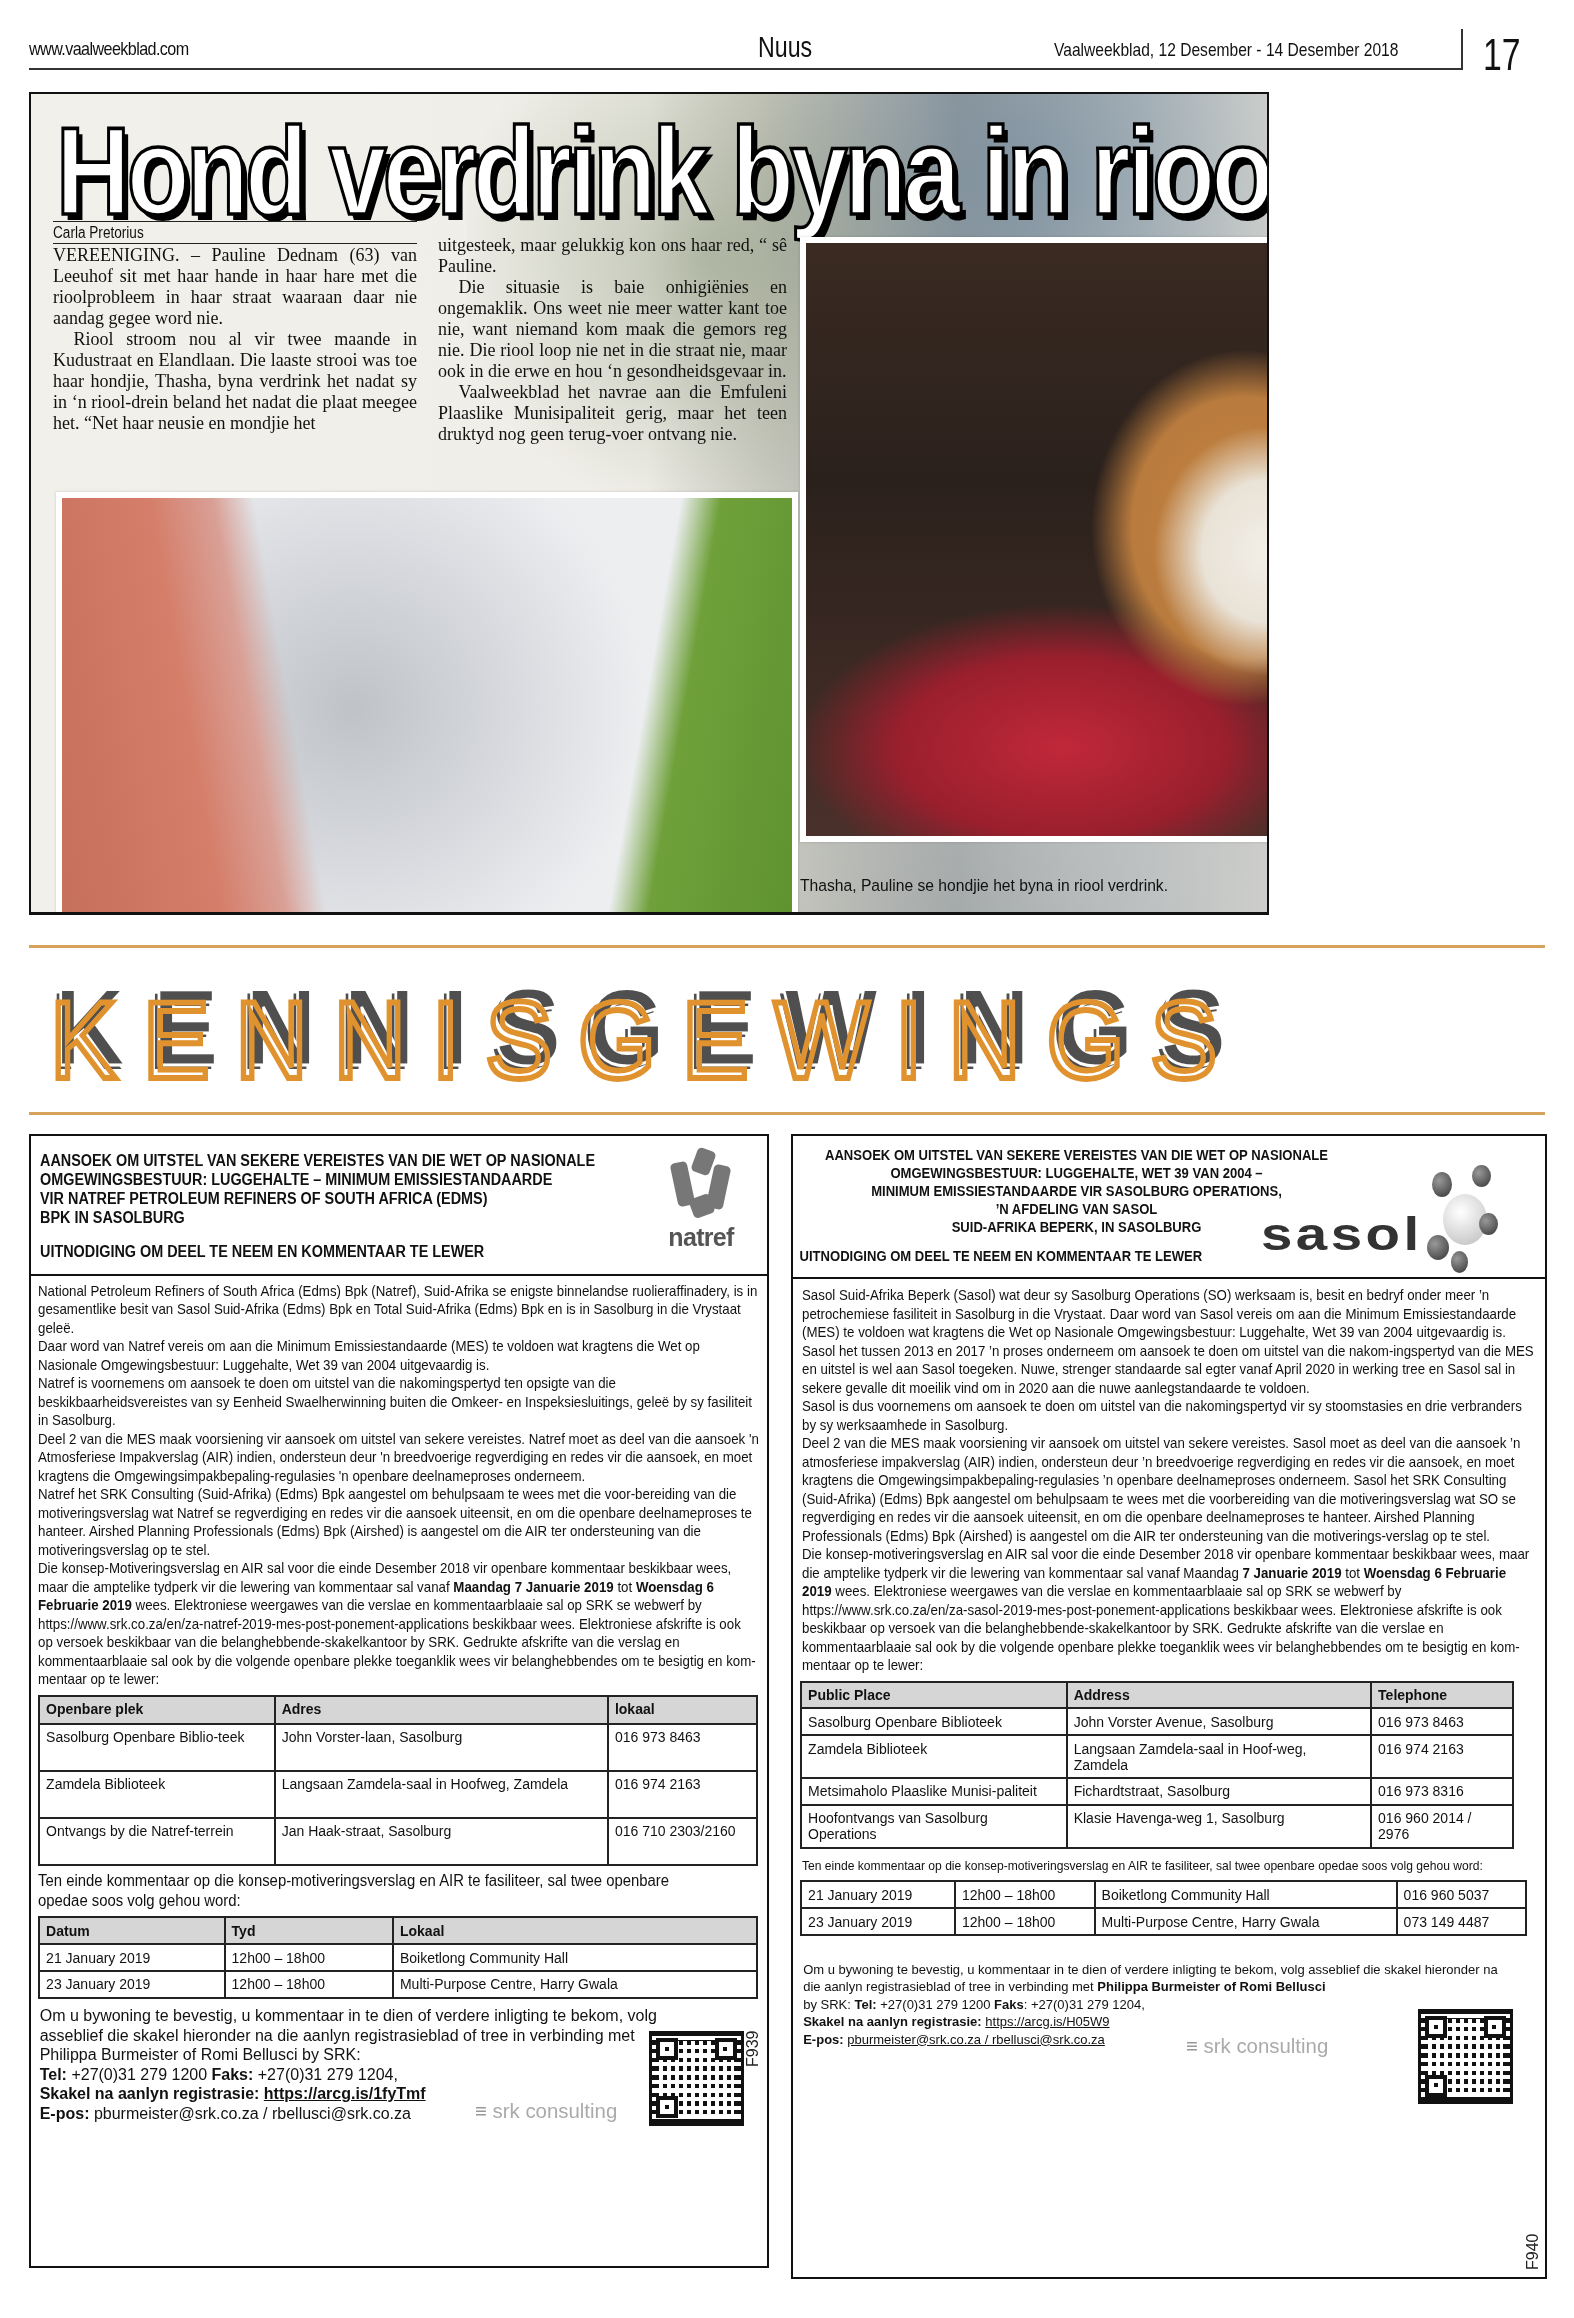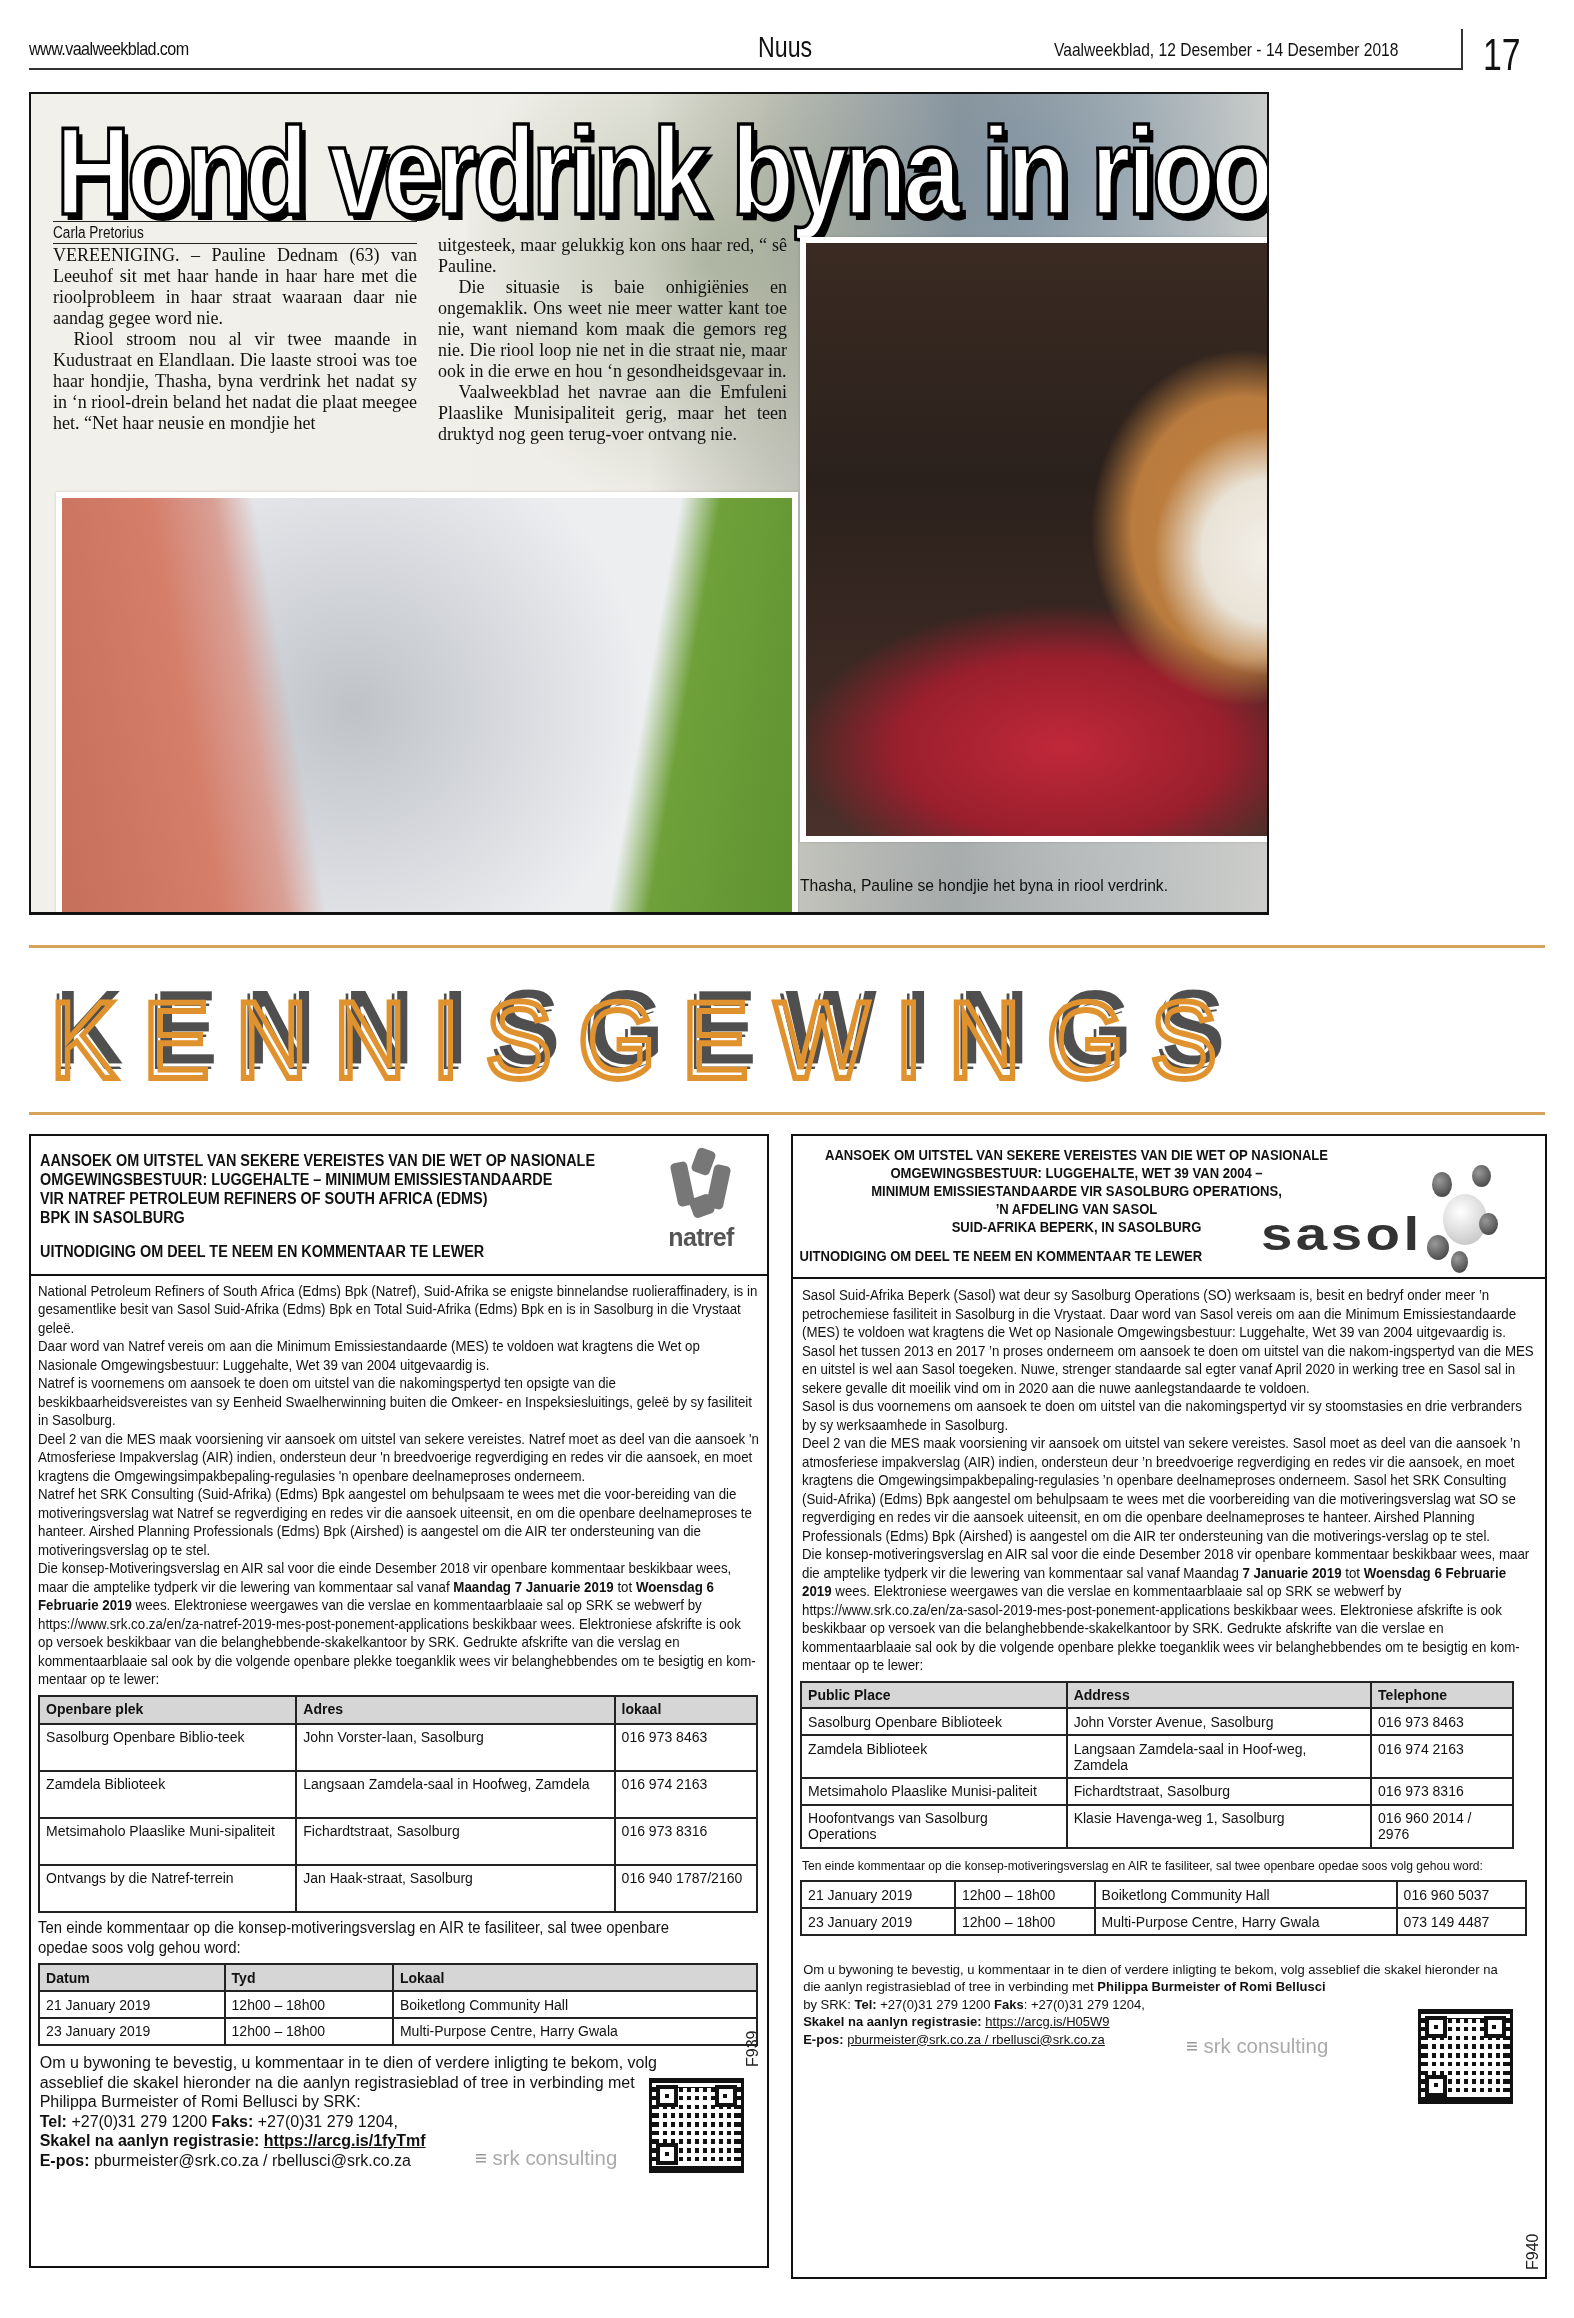--- a/index.html
+++ b/index.html
@@ -189,28 +189,23 @@
           <td>Sasolburg Openbare Biblio-teek</td>
           <td>John Vorster-laan, Sasolburg</td>
           <td>016 973 8463</td>
         </tr>
     <tr>
           <td>Zamdela Biblioteek</td>
           <td>Langsaan Zamdela-saal in Hoofweg, Zamdela</td>
           <td>016 974 2163</td>
         </tr>
     <tr>
-          <td>Metsimaholo Plaaslike Muni-sipaliteit</td>
-          <td>Fichardtstraat, Sasolburg</td>
-          <td>016 973 8316</td>
-        </tr>
-    <tr>
           <td style="height:29px">Ontvangs by die Natref-terrein</td>
           <td>Jan Haak-straat, Sasolburg</td>
-          <td>016 940 1787/2160</td>
+          <td>016 710 2303/2160</td>
         </tr>
   </tbody>
     </table>
   <div class="n-body" style="font-size:16px;line-height:19.6px;padding-right:44px">
       <p>Ten einde kommentaar op die konsep-motiveringsverslag en AIR te fasiliteer, sal twee openbare opedae soos volg gehou word:</p>
     </div>
   <table class="t t-nat-days">
     <tbody>
         <tr>
       <th>Datum</th>

